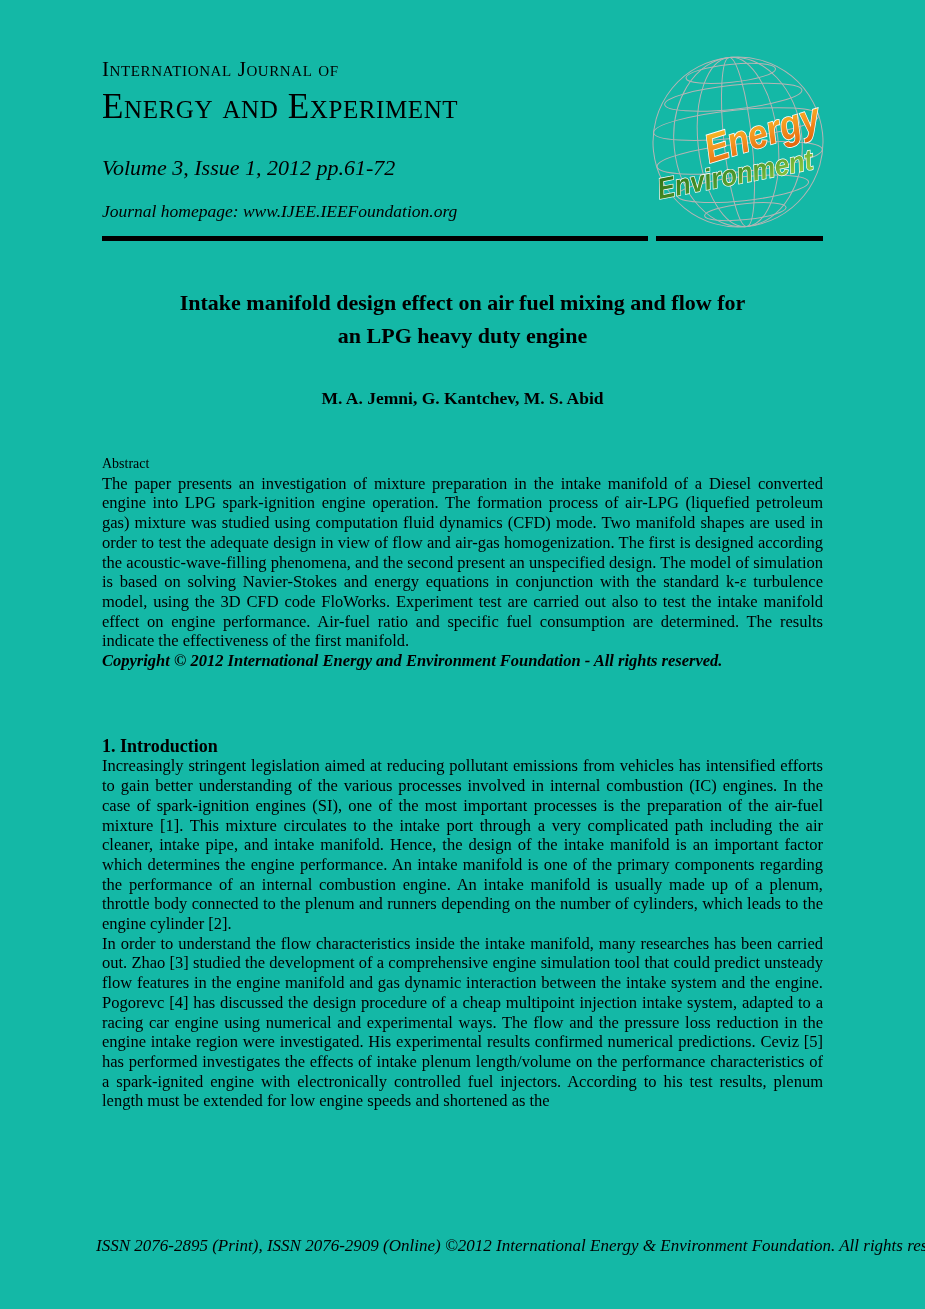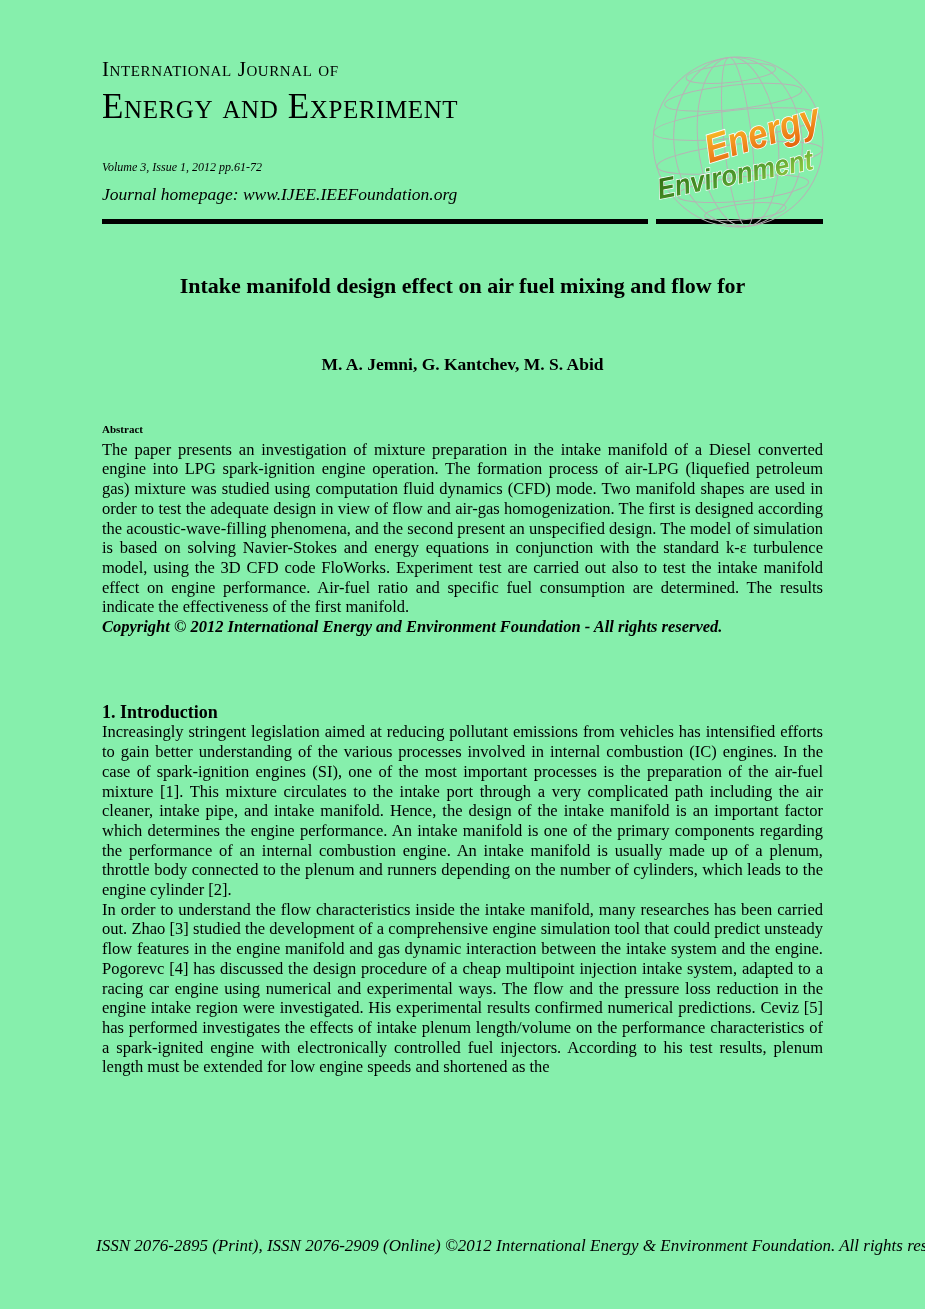--- a/index.html
+++ b/index.html
@@ -1,51 +1,51 @@
 <!DOCTYPE html>
 <html><head>
 <meta charset="utf-8">
 <style>
   html,body{margin:0;padding:0;background:#ffffff;}
   .page{
     position:relative;
     width:925px;height:1309px;
-    background:#86efac;color:#000;
+    background:#14b8a6;color:#000;
     font-family:"Liberation Serif", serif;
     overflow:hidden;
   }
   .content{padding:0 102px;}
   
   .journal-name1{
     font-variant:small-caps;
     font-size:21px;letter-spacing:.6px;
     padding-top:57px;line-height:24px;
   }
   .journal-name2{
     font-variant:small-caps;
     font-size:35px;letter-spacing:.6px;
     margin-top:6px;line-height:40px;
   }
-  .volume-line{font-style:italic;font-size:12px;margin-top:30px;line-height:21px;}
-  .homepage-line{font-style:italic;font-size:17.5px;margin-top:6px;line-height:21px;}
+  .volume-line{font-style:italic;font-size:22px;margin-top:30px;line-height:21px;}
+  .homepage-line{font-style:italic;font-size:17.5px;margin-top:23px;line-height:21px;}
   .rule-row{display:flex;gap:8px;margin-top:14px;}
   .rule-left{width:546px;height:5px;background:#000;}
   .rule-right{flex:1;height:5px;background:#000;}
   .logo-box{position:absolute;left:649px;top:46px;width:178px;height:189px;}
   
   .article-title{
     text-align:center;font-weight:bold;
     font-size:22px;line-height:33px;margin-top:45px;
   }
   .article-title span{display:block;}
-  .authors{text-align:center;font-weight:bold;font-size:17.5px;margin-top:52px;line-height:21px;}
+  .authors{text-align:center;font-weight:bold;font-size:17.5px;margin-top:36px;line-height:21px;}
   .affiliation{text-align:center;font-size:16.5px;line-height:20px;margin-top:25px;}
   .affiliation span{display:block;}
   
-  .abstract-heading{font-weight:bold;font-size:11px;margin-top:45px;line-height:19.7px;}
+  .abstract-heading{font-weight:normal;font-size:14px;margin-top:45px;line-height:19.7px;}
   .body-text{font-size:16.5px;line-height:19.7px;text-align:justify;margin:0;}
   .copyright-line{font-weight:bold;font-style:italic;font-size:16.5px;line-height:19.7px;}
   .keywords-line{font-size:16.5px;line-height:19.7px;margin-top:20px;}
   .keywords-label{font-weight:bold;}
   
   .section-heading{font-weight:bold;font-size:18px;line-height:19.7px;margin-top:66px;}
   
   .page-footer{
     position:absolute;left:96px;top:1236px;width:723px;
     font-style:italic;font-size:17px;white-space:nowrap;
@@ -63,20 +63,21 @@
     <div class="volume-line">Volume 3, Issue 1, 2012  pp.61-72</div>
     <div class="homepage-line">Journal homepage: www.IJEE.IEEFoundation.org</div>
 
     <div class="rule-row">
       <div class="rule-left"></div>
       <div class="rule-right"></div>
     </div>
 
     <div class="article-title">
       <span>Intake manifold design effect on air fuel mixing and flow for</span>
+      <span>an LPG heavy duty engine</span>
     </div>
 
     <div class="authors">M. A. Jemni, G. Kantchev, M. S. Abid</div>
 
 
     <div class="abstract-heading">Abstract</div>
     <p class="body-text">The paper presents an investigation of mixture preparation in the intake manifold of a Diesel converted engine into LPG spark-ignition engine operation. The formation process of air-LPG (liquefied petroleum gas) mixture was studied using computation fluid dynamics (CFD) mode. Two manifold shapes are used in order to test the adequate design in view of flow and air-gas homogenization. The first is designed according the acoustic-wave-filling phenomena, and the second present an unspecified design. The model of simulation is based on solving Navier-Stokes and energy equations in conjunction with the standard k-ε turbulence model, using the 3D CFD code FloWorks. Experiment test are carried out also to test the intake manifold effect on engine performance. Air-fuel ratio and specific fuel consumption are determined. The results indicate the effectiveness of the first manifold.</p>
     <div class="copyright-line">Copyright © 2012 International Energy and Environment Foundation - All rights reserved.</div>
 
 

